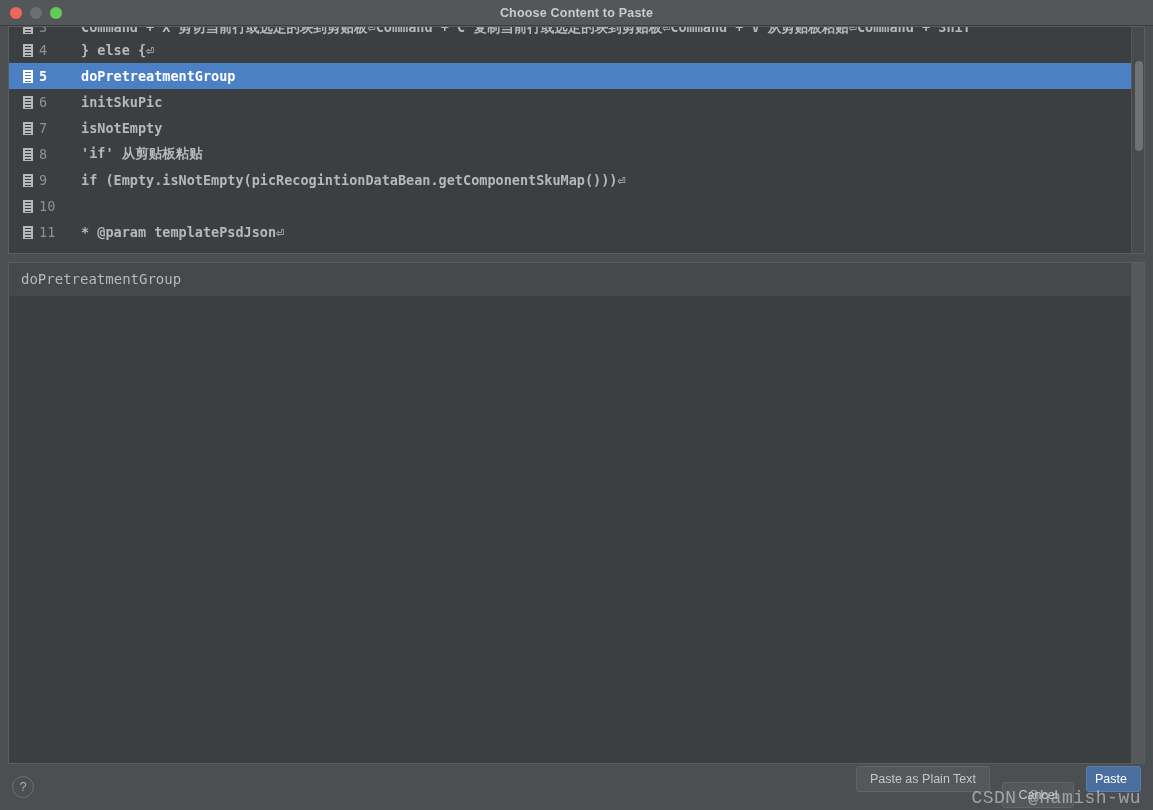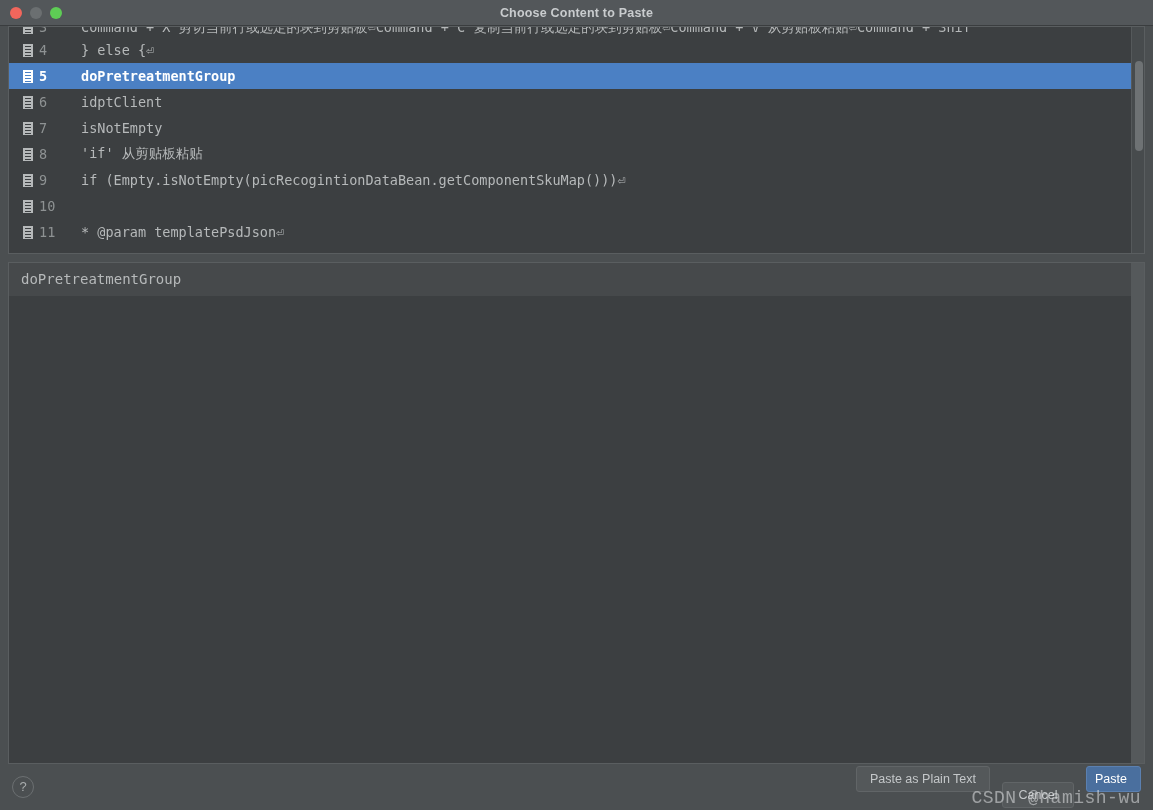--- a/index.html
+++ b/index.html
@@ -132,20 +132,21 @@
   .lineno {
     font-family: "DejaVu Sans Mono", monospace;
     font-size: 13.5px;
     color: #8e9293;
   }
   .row.selected .lineno { color: #ffffff; font-weight: bold; }
   .row .content {
     padding-left: 12px;
     overflow: hidden;
     text-overflow: clip;
+    font-weight: bold;
   }
   .row.selected .content { font-weight: bold; }
 
   
   .scrollbar {
     position: absolute;
     top: 0;
     right: 0;
     width: 13px;
     height: 100%;
@@ -299,21 +300,21 @@
           <span class="lineno">5</span>
         </div>
         <div class="content">doPretreatmentGroup</div>
       </div>
 
       <div class="row">
         <div class="gutter">
           <span class="doc-icon"></span>
           <span class="lineno">6</span>
         </div>
-        <div class="content">idptClient</div>
+        <div class="content">initSkuPic</div>
       </div>
 
       <div class="row">
         <div class="gutter">
           <span class="doc-icon"></span>
           <span class="lineno">7</span>
         </div>
         <div class="content">isNotEmpty</div>
       </div>
 

